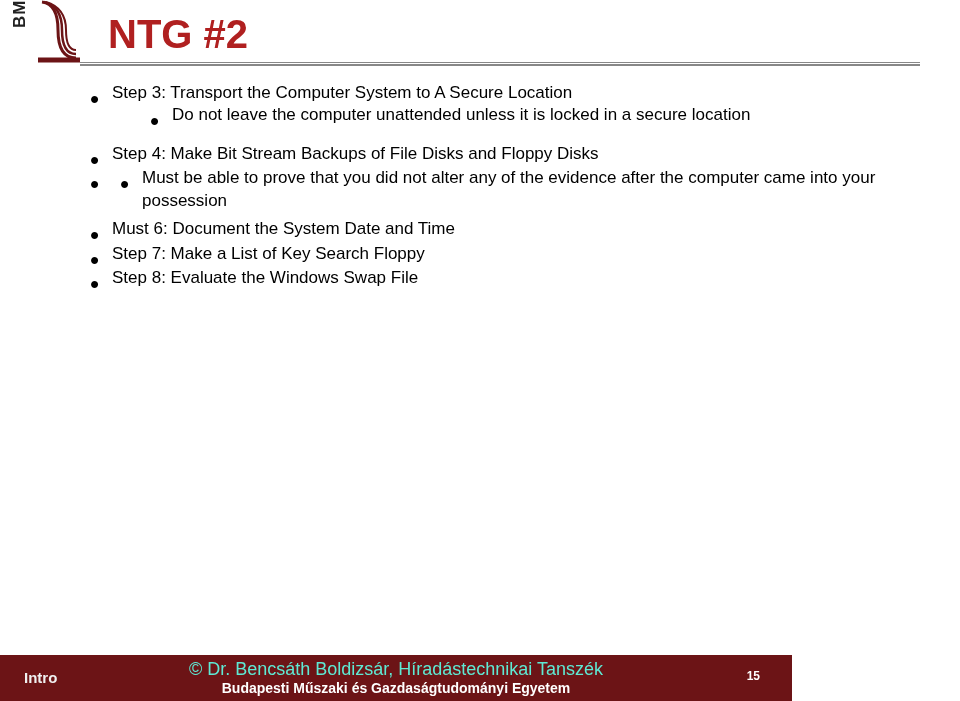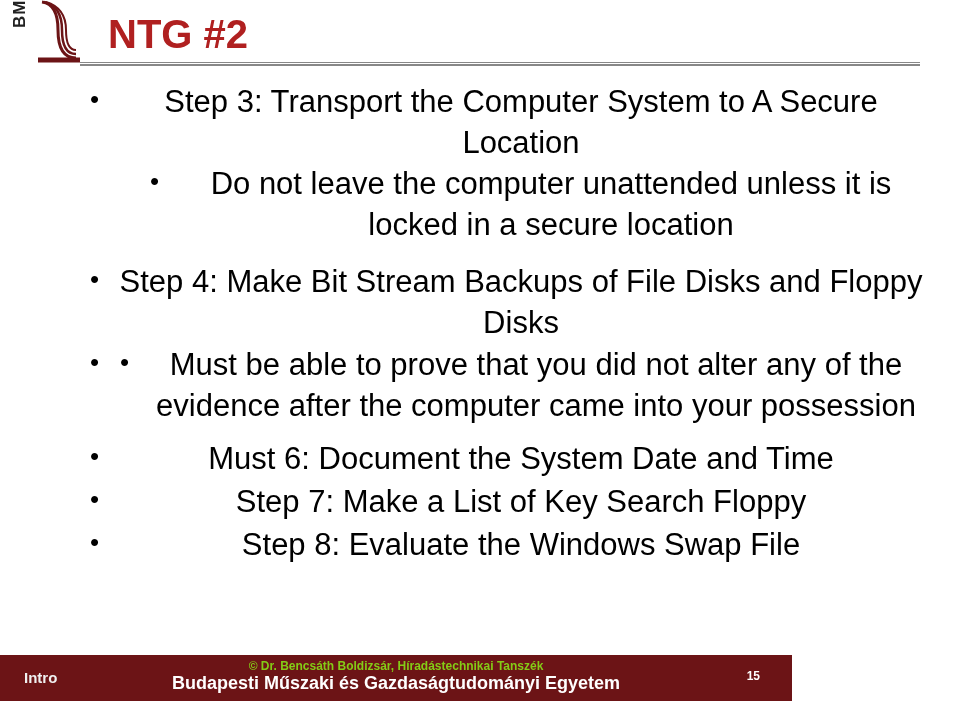--- a/index.html
+++ b/index.html
@@ -59,24 +59,23 @@
   .hr-bottom {
     position: absolute;
     left: 0; top: 2px; width: 100%; height: 1.5px;
     background: #888;
   }
   .content {
     position: absolute;
     left: 90px;
     top: 82px;
     width: 840px;
-    font-size: 31px;
+    font-size: 17px;
     line-height: 1.32;
     color: #000;
-    text-align: center;
   }
   .lvl1 {
     list-style: none;
     padding-left: 0;
   }
   .lvl1 > li {
     position: relative;
     padding-left: 22px;
     margin-bottom: 2px;
   }
@@ -103,21 +102,21 @@
     top: 0;
     font-size: 26px;
   }
   .lvl3 {
     list-style: none;
     padding-left: 8px;
   }
   .lvl3 > li {
     position: relative;
     padding-left: 22px;
-    margin-bottom: 12px;
+    margin-bottom: 6px;
   }
   .lvl3 > li::before {
     content: "•";
     position: absolute;
     left: 0;
     top: 0;
     font-size: 26px;
   }
   .footer {
     position: absolute;
@@ -138,26 +137,26 @@
   }
   .footer-center {
     position: absolute;
     left: 50%;
     top: 4px;
     transform: translateX(-50%);
     text-align: center;
     width: 560px;
   }
   .footer-line1 {
-    font-size: 12px;
-    color: #84cc16;
-    font-weight: bold;
+    font-size: 18px;
+    color: #5eead4;
+    font-weight: normal;
   }
   .footer-line2 {
-    font-size: 18px;
+    font-size: 14px;
     color: #fff;
     font-weight: bold;
   }
   .footer-right {
     position: absolute;
     right: 32px;
     top: 14px;
     font-size: 12px;
     font-weight: bold;
     color: #fff;

